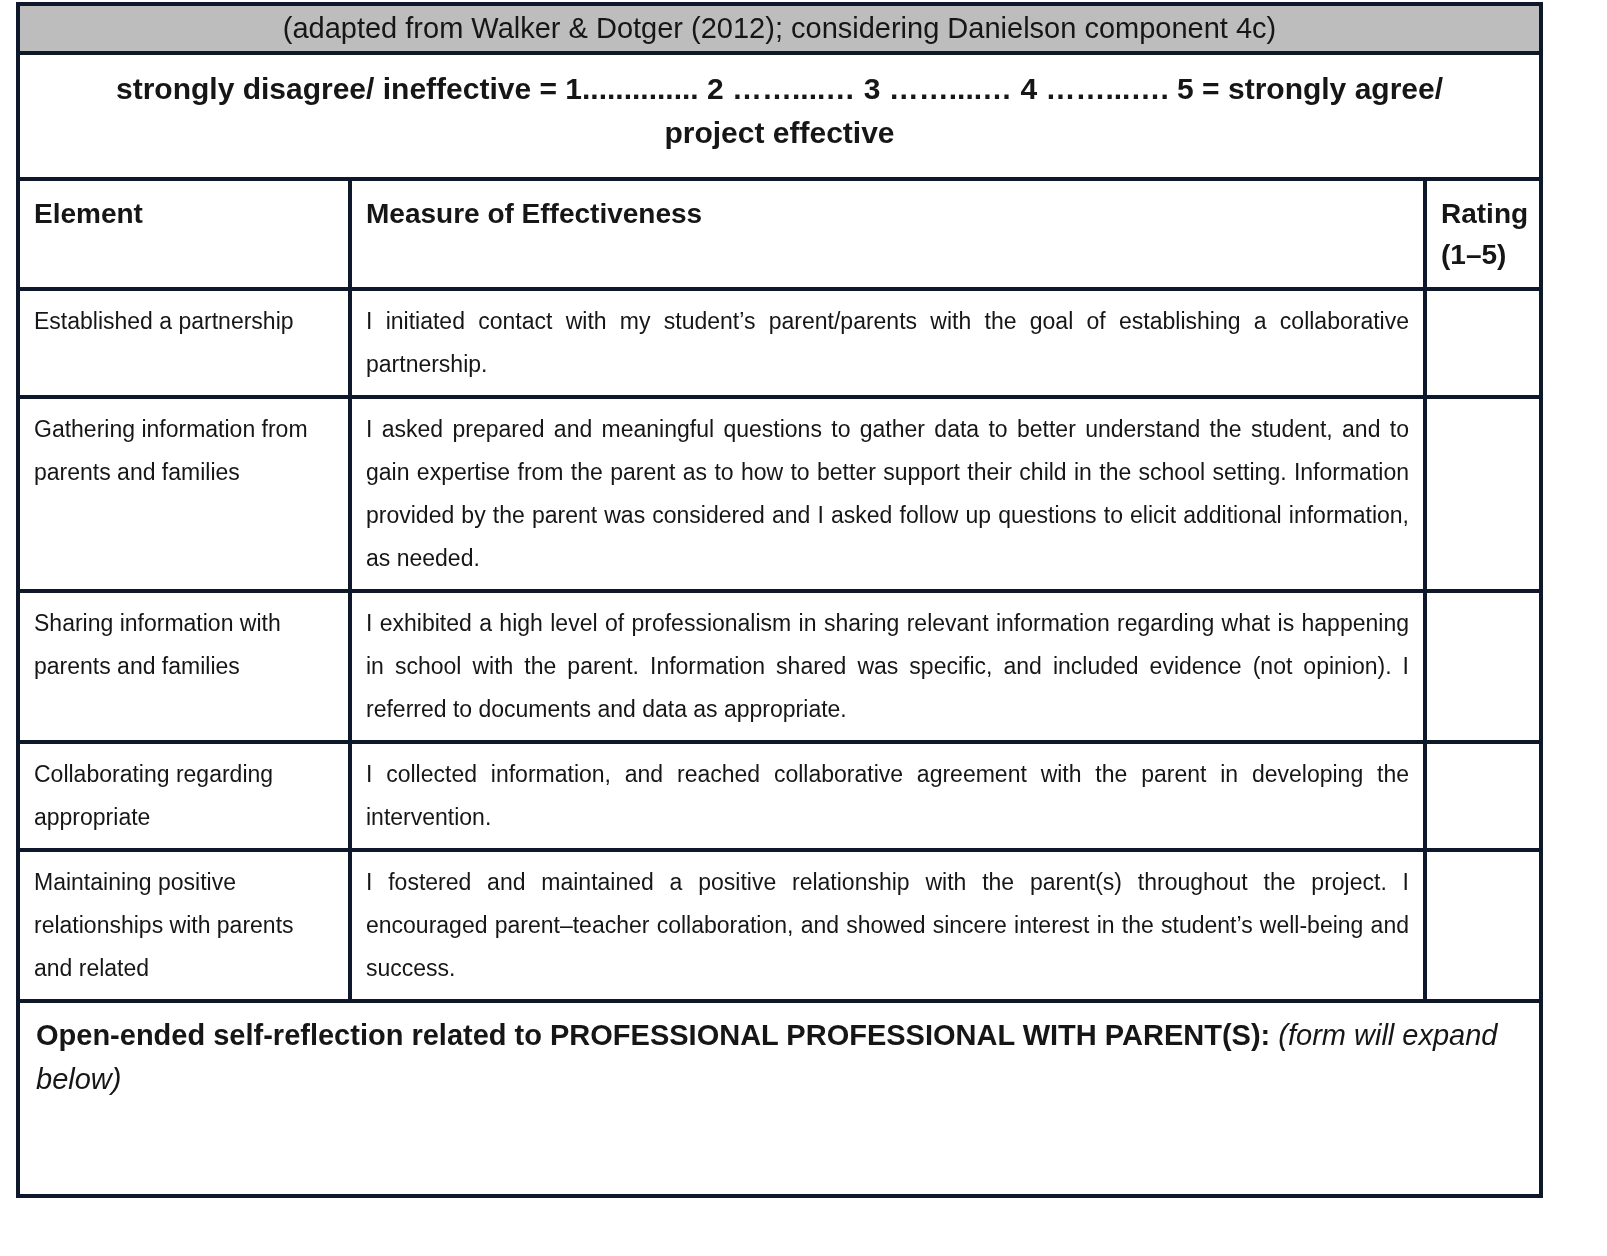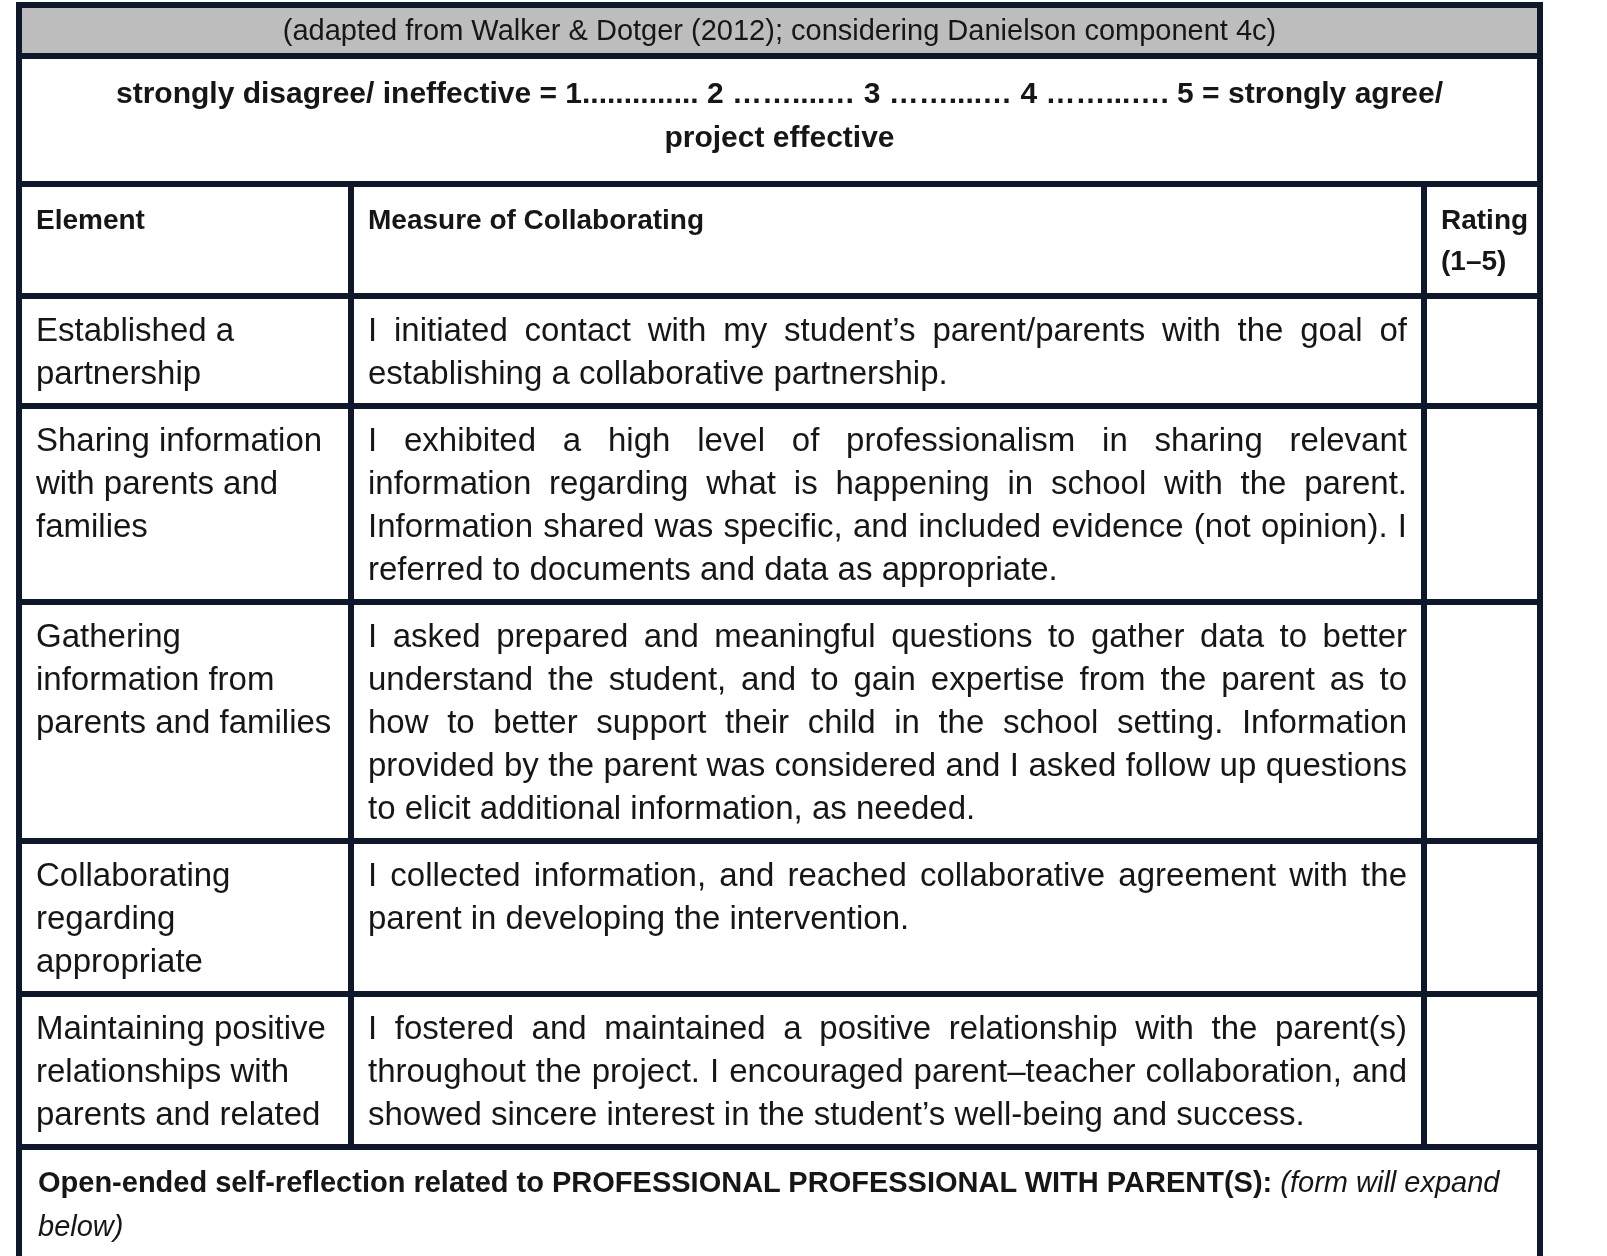--- a/index.html
+++ b/index.html
@@ -21,21 +21,21 @@
     left: 16px;
     width: 1527px;
   }
   table.rubric {
     border-collapse: collapse;
     width: 100%;
     table-layout: fixed;
     border: 3px solid #161616;
   }
   td, th {
-    border: 6px solid #0f172a;
+    border: 4px solid #0f172a;
     vertical-align: top;
     padding: 8px 14px;
     box-sizing: border-box;
   }
   
   tr.attribution-row td {
     background: #bdbdbd;
     text-align: center;
     font-size: 29px;
     line-height: 36px;
@@ -54,21 +54,21 @@
   tr.head-row th {
     text-align: left;
     font-size: 28px;
     font-weight: bold;
     line-height: 41px;
     padding: 12px 14px;
     height: 104px;
   }
   
   tr.body-row td {
-    font-size: 33px;
+    font-size: 23px;
     line-height: 43px;
     padding: 9px 14px;
     margin-top: 20px;
   }
   td.element-cell {
     padding-left: 16px;
   }
   td.measure-cell {
     text-align: justify;
   }
@@ -103,39 +103,39 @@
 
     <tr class="scale-row">
       <td colspan="3">
         <div>strongly disagree/ ineffective =  1.............. 2 ……....… 3 ……....… 4 ……...…. 5  = strongly agree/</div>
         <div>project effective</div>
       </td>
     </tr>
 
     <tr class="head-row">
       <th>Element</th>
-      <th>Measure of Collaborating</th>
+      <th>Measure of Effectiveness</th>
       <th>Rating (1–5)</th>
     </tr>
 
     <tr class="body-row">
       <td class="element-cell">Established a partnership</td>
       <td class="measure-cell">I initiated contact with my student’s parent/parents with the goal of establishing a collaborative partnership.</td>
       <td class="rating-cell"></td>
     </tr>
 
     <tr class="body-row">
-      <td class="element-cell">Sharing information with parents and families</td>
-      <td class="measure-cell">I exhibited a high level of professionalism in sharing relevant information regarding what is happening in school with the parent. Information shared was specific, and included evidence (not opinion). I referred to documents and data as appropriate.</td>
+      <td class="element-cell">Gathering information from parents and families</td>
+      <td class="measure-cell">I asked prepared and meaningful questions to gather data to better understand the student, and to gain expertise from the parent as to how to better support their child in the school setting. Information provided by the parent was considered and I asked follow up questions to elicit additional information, as needed.</td>
       <td class="rating-cell"></td>
     </tr>
 
     <tr class="body-row">
-      <td class="element-cell">Gathering information from parents and families</td>
-      <td class="measure-cell">I asked prepared and meaningful questions to gather data to better understand the student, and to gain expertise from the parent as to how to better support their child in the school setting. Information provided by the parent was considered and I asked follow up questions to elicit additional information, as needed.</td>
+      <td class="element-cell">Sharing information with parents and families</td>
+      <td class="measure-cell">I exhibited a high level of professionalism in sharing relevant information regarding what is happening in school with the parent. Information shared was specific, and included evidence (not opinion). I referred to documents and data as appropriate.</td>
       <td class="rating-cell"></td>
     </tr>
 
     <tr class="body-row">
       <td class="element-cell">Collaborating regarding appropriate</td>
       <td class="measure-cell">I collected information, and reached collaborative agreement with the parent in developing the intervention.</td>
       <td class="rating-cell"></td>
     </tr>
 
     <tr class="body-row">

